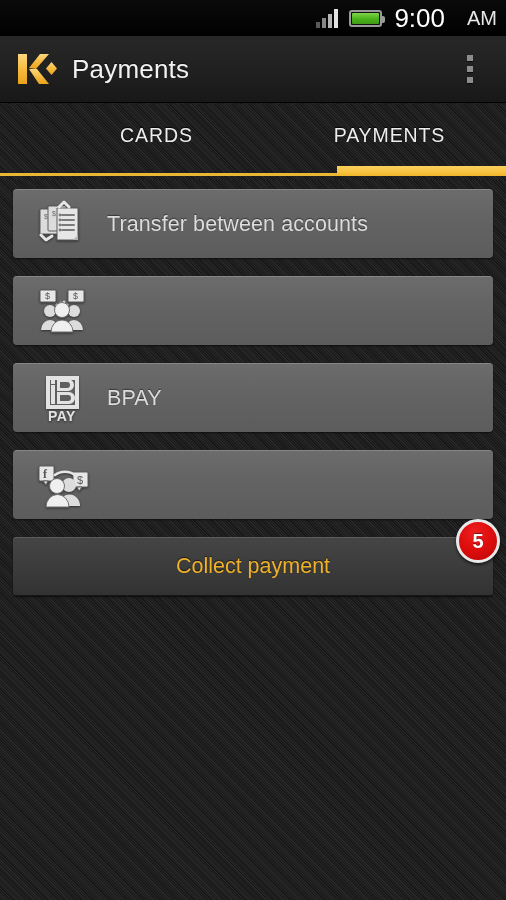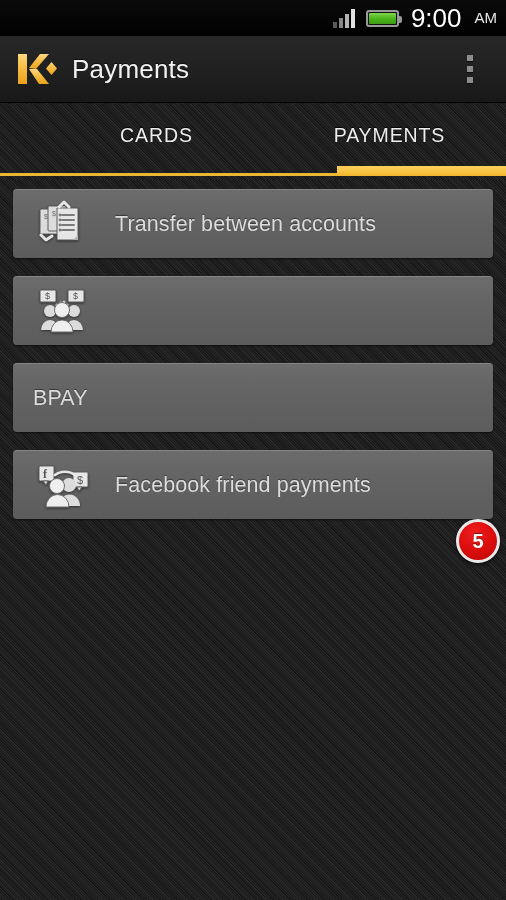--- a/index.html
+++ b/index.html
@@ -85,22 +85,22 @@
   }
   #clock-time {
     color: #ffffff;
     font-size: 26px;
     letter-spacing: 0px;
     line-height: 26px;
     font-weight: 400;
   }
   #clock-meridiem {
     color: #e6e6e6;
-    font-size: 15px;
-    margin-left: 13px;
+    font-size: 20px;
+    margin-left: 22px;
     line-height: 26px;
   }
 
   
   #action-bar {
     position: absolute;
     top: 36px; left: 0;
     width: 506px; height: 67px;
     background: linear-gradient(to bottom, #272727 0%, #212121 48%, #181818 100%);
     border-bottom: 1px solid #000;
@@ -209,21 +209,21 @@
     margin-left: 20px;
     flex: none;
     display: flex;
     align-items: center;
     justify-content: center;
   }
   .row-icon svg { display: block; filter: drop-shadow(0 1px 1px rgba(0,0,0,.5)); }
   .row-label {
     color: #dcdcdc;
     font-size: 21.5px;
-    margin-left: 20px;
+    margin-left: 12px;
     letter-spacing: 0.1px;
     text-shadow: 0 -1px 1px rgba(0,0,0,.45);
   }
 
   
   #button-row {
     position: relative;
     margin: 13px 13px 0 13px;
     height: 59px;
     display: flex;
@@ -388,20 +388,31 @@
           </g>
           <g fill="#efefef" stroke="#6f6f6f" stroke-width="1">
             <circle cx="25" cy="24" r="7.5"></circle>
             <path d="M14 46 a11 12 0 0 1 22 0 Z"></path>
           </g>
         </svg>
       </div>
     </div>
 
     <div class="list-row">
+      <div class="row-icon">
+        <svg width="54" height="50" viewBox="0 0 54 50">
+          <rect x="9" y="3" width="33" height="33" fill="#e3e3e3"></rect>
+          <rect x="13" y="7" width="25" height="25" fill="#5f5f5f"></rect>
+          <rect x="14" y="6" width="4" height="5" fill="#e3e3e3"></rect>
+          <rect x="14" y="12" width="4" height="19" fill="#e3e3e3"></rect>
+          <path d="M20 6 h11 a6 6 0 0 1 0 12 h-11 z M20 19 h12 a6 6 0 0 1 0 12 h-12 z" fill="#e3e3e3"></path>
+          <path d="M23 9 h7 a3 3 0 0 1 0 6 h-7 z M23 22 h8 a3 3 0 0 1 0 6 h-8 z" fill="#5f5f5f"></path>
+          <text x="11" y="48" font-size="14" font-weight="bold" fill="#e3e3e3" font-family="Liberation Sans, sans-serif" letter-spacing="0.5">PAY</text>
+        </svg>
+      </div>
       <div class="row-label">BPAY</div>
     </div>
 
 
     <div class="list-row">
       <div class="row-icon">
         <svg width="54" height="50" viewBox="0 0 54 50">
 
           <g>
             <rect x="2" y="6" width="15" height="15" rx="1.5" fill="#e6e6e6" stroke="#5f5f5f" stroke-width="1"></rect>
@@ -420,23 +431,25 @@
           <g fill="#dcdcdc">
             <circle cx="32" cy="25" r="7"></circle>
             <path d="M22 46 a10.5 11.5 0 0 1 21 0 Z"></path>
           </g>
           <g fill="#efefef" stroke="#6f6f6f" stroke-width="1">
             <circle cx="20" cy="26" r="7.5"></circle>
             <path d="M9 47 a11.5 12.5 0 0 1 23 0 Z"></path>
           </g>
         </svg>
       </div>
-      <div class="row-label">Facebook friend payments</div>
     </div>
 
     <div id="button-row">
+      <div class="action-button">
+        <span>Collect payment</span>
+      </div>
       <div id="uncollected-badge">
         <span>5</span>
       </div>
     </div>
 
   </div>
 </div>
 
 </body></html>

